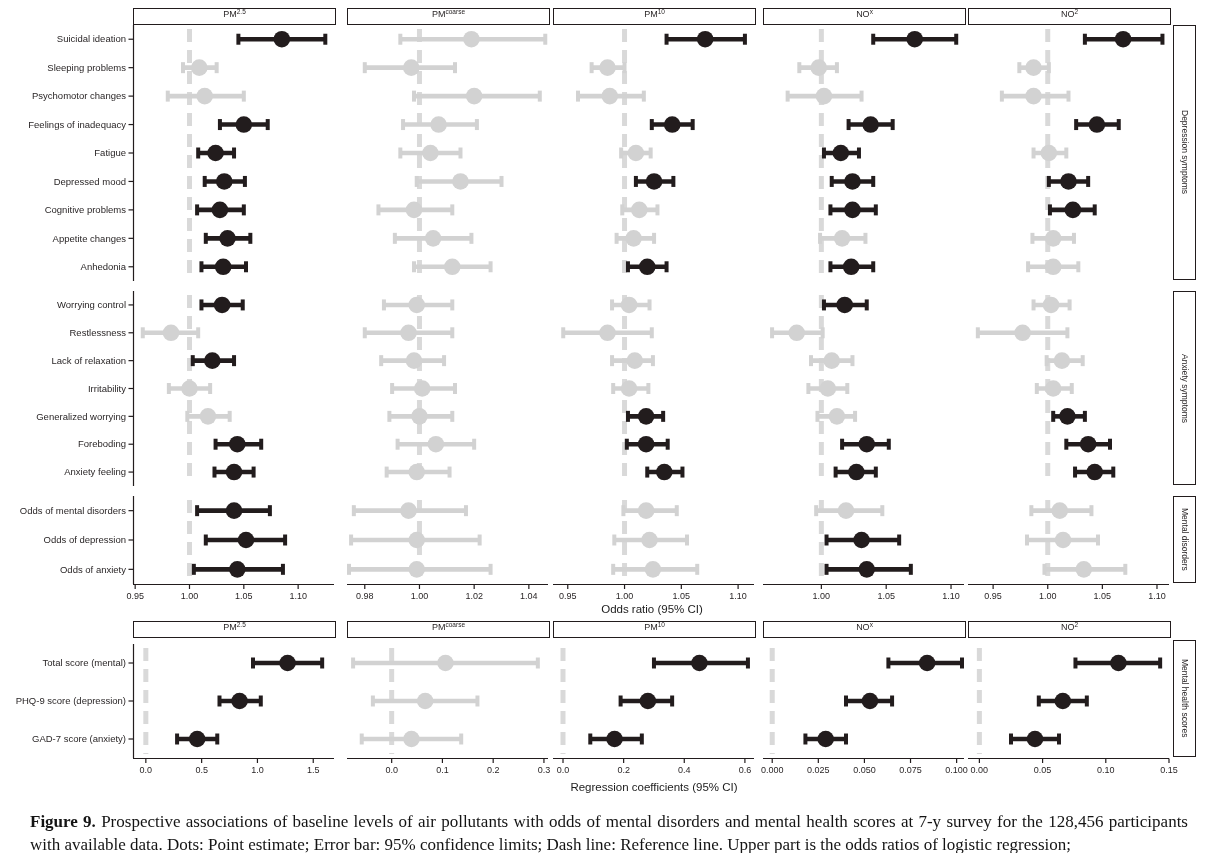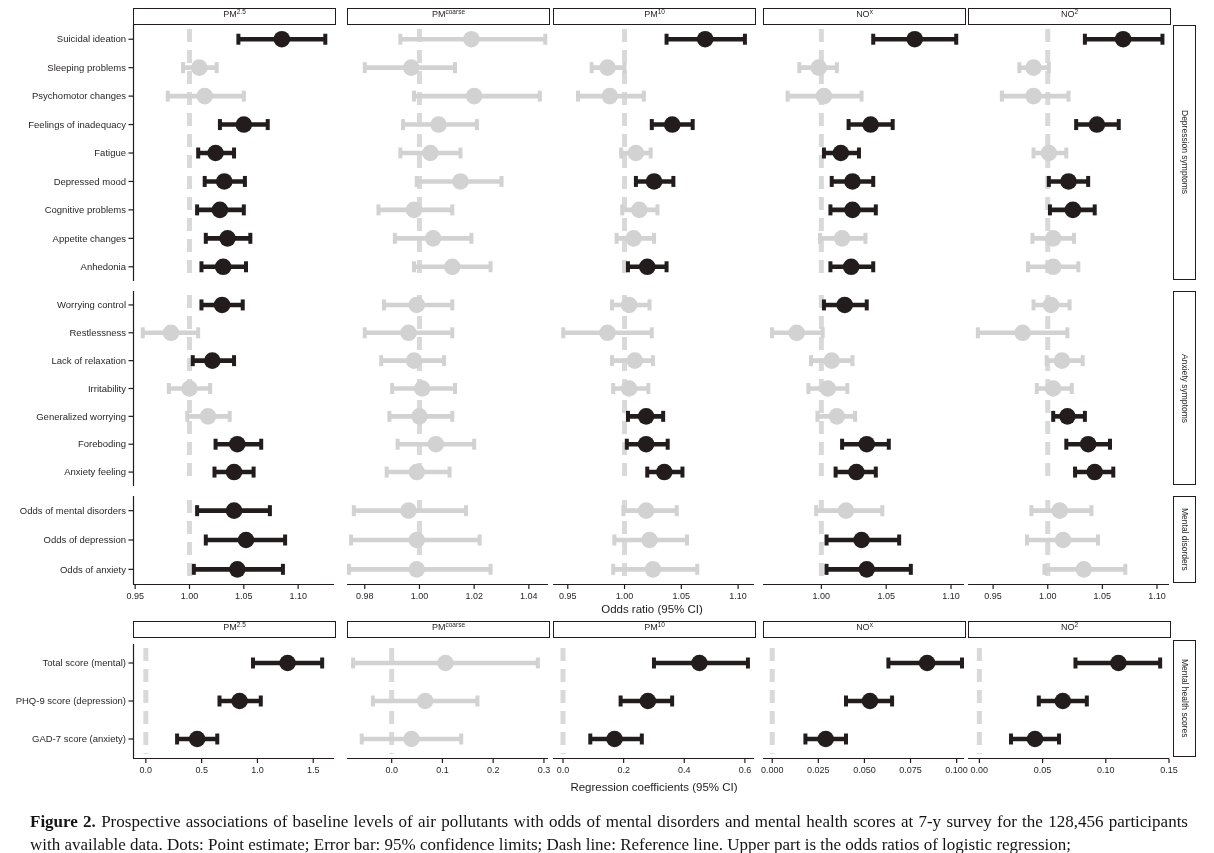--- a/index.html
+++ b/index.html
@@ -676,14 +676,14 @@
       <line x1="1038.7924528301887" y1="695.5" x2="1038.7924528301887" y2="706.5" stroke="#221c1d" stroke-width="4"></line>
       <line x1="1086.8301886792453" y1="695.5" x2="1086.8301886792453" y2="706.5" stroke="#221c1d" stroke-width="4"></line>
       <circle cx="1062.811320754717" cy="701" r="8.3" fill="#221c1d"></circle>
       <line x1="1010.9811320754717" y1="739" x2="1059.0188679245282" y2="739" stroke="#221c1d" stroke-width="4.6"></line>
       <line x1="1010.9811320754717" y1="733.5" x2="1010.9811320754717" y2="744.5" stroke="#221c1d" stroke-width="4"></line>
       <line x1="1059.0188679245282" y1="733.5" x2="1059.0188679245282" y2="744.5" stroke="#221c1d" stroke-width="4"></line>
       <circle cx="1035" cy="739" r="8.3" fill="#221c1d"></circle>
       <text x="654" y="791" class="axtitle" text-anchor="middle">Regression coefficients (95% CI)</text>
     </svg>
 
-  <div class="caption"><b>Figure 2.</b><span> Prospective associations of baseline levels of air pollutants with odds of mental disorders and mental health scores at 7-y survey for the 128,456 participants with available data. Dots: Point estimate; Error bar: 95% confidence limits; Dash line: Reference line. Upper part is the odds ratios of logistic regression;</span></div>
+  <div class="caption"><b>Figure 9.</b><span> Prospective associations of baseline levels of air pollutants with odds of mental disorders and mental health scores at 7-y survey for the 128,456 participants with available data. Dots: Point estimate; Error bar: 95% confidence limits; Dash line: Reference line. Upper part is the odds ratios of logistic regression;</span></div>
 </div>
 
 </body></html>

